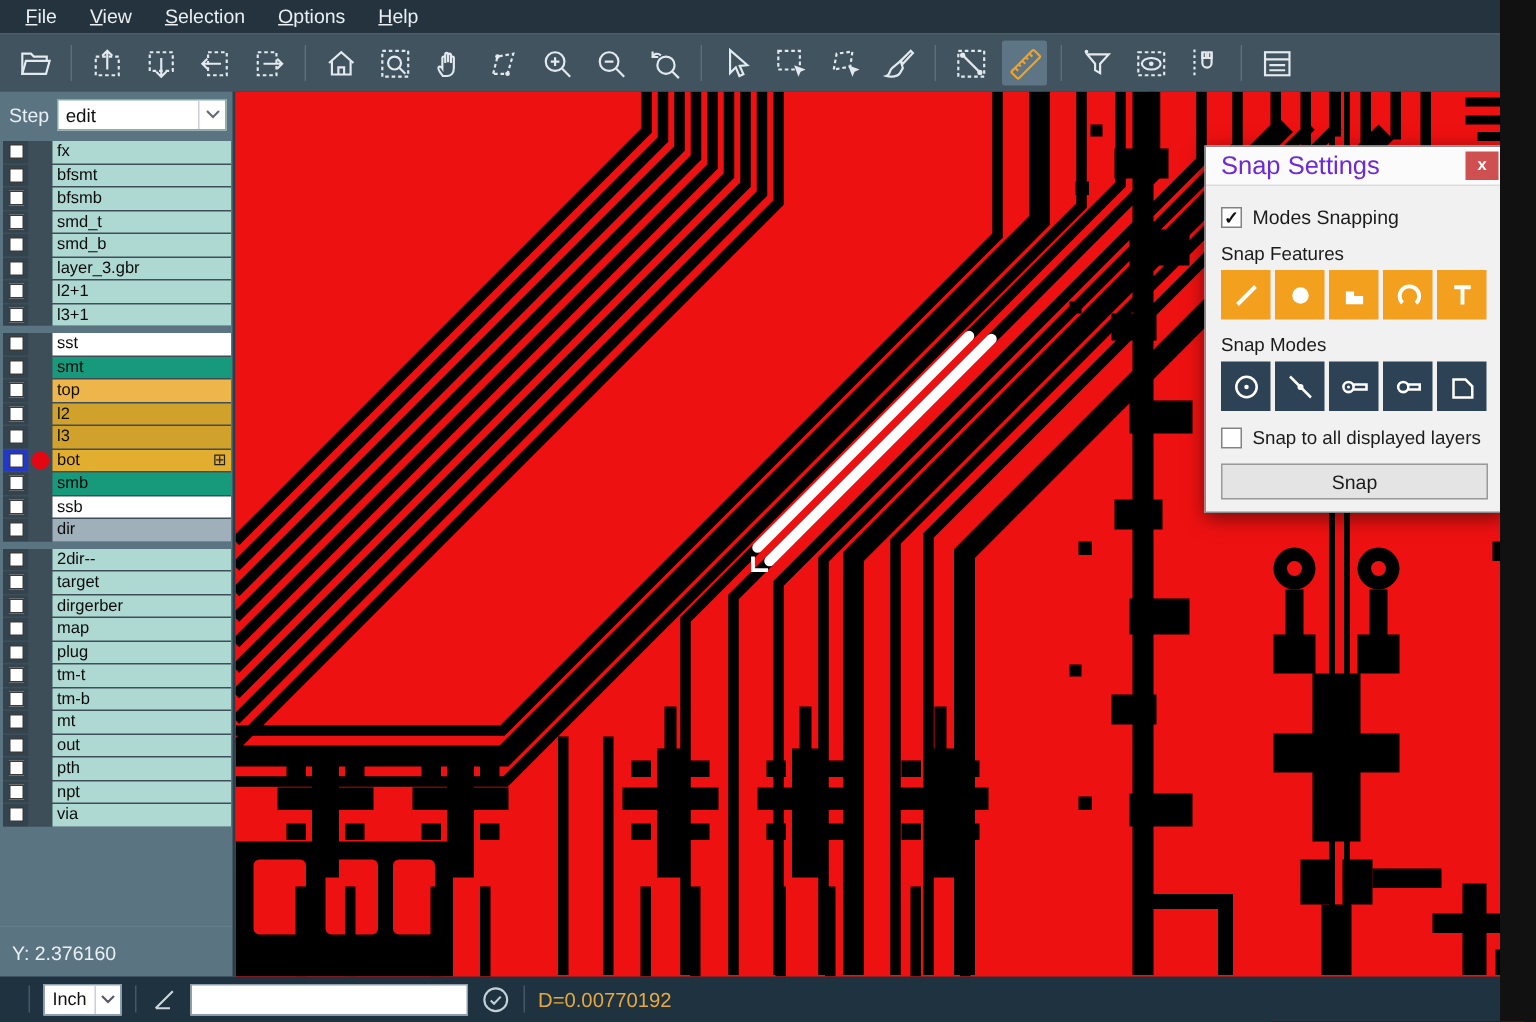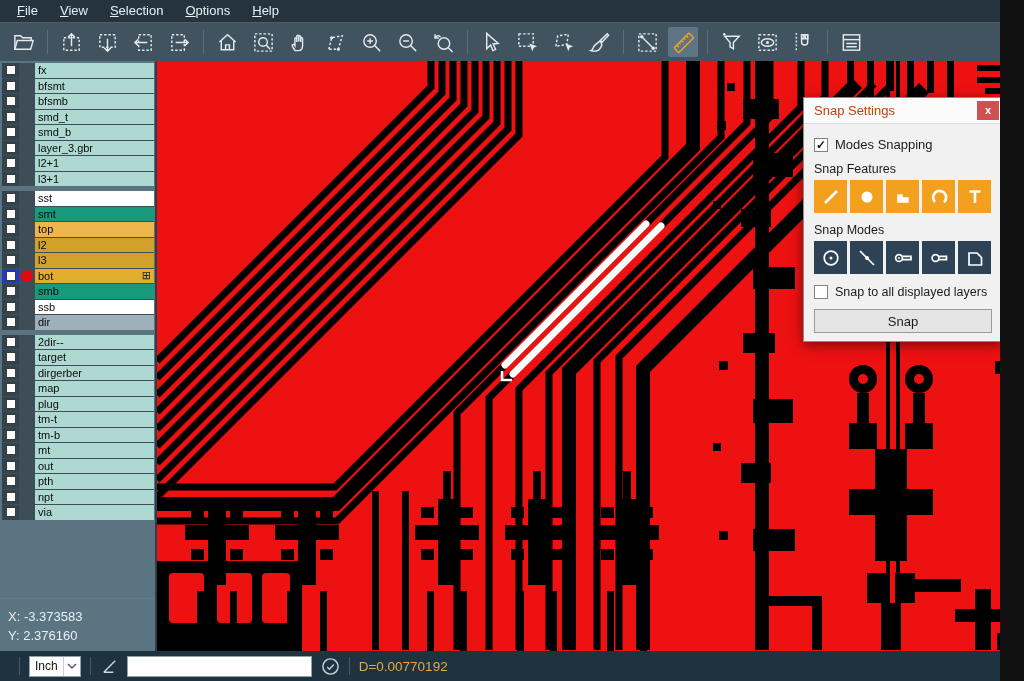--- a/index.html
+++ b/index.html
@@ -33,21 +33,21 @@
   .reddot{width:12px;height:12px;border-radius:50%;background:#e30613;}
   .row-label{flex:1;font-size:11px;color:#0b0b0b;display:flex;align-items:center;padding-left:3px;overflow:hidden;white-space:nowrap;}
   .row-label .grid-ic{margin-left:auto;padding-right:3px;font-size:11px;color:#222;}
   .coords{position:absolute;left:0;right:0;bottom:6px;padding:8px 0 0 8px;border-top:1px solid #74899662;color:#e9eff3;font-size:13px;line-height:19px;}
   
   .canvas{position:relative;flex:1 1 auto;background:#ee1111;overflow:hidden;}
   .canvas svg{display:block;}
   
   .snap-dialog{position:absolute;left:646px;top:36px;width:200px;background:#f1f1f1;border:1px solid #8b8b8b;box-shadow:0 3px 12px rgba(0,0,0,.5);}
   .snap-title{height:26px;background:#fbfbfb;border-bottom:1px solid #ddd;display:flex;align-items:center;padding:0 3px 0 10px;}
-  .snap-title .t{flex:1;font-size:13px;color:#c2410c;}
+  .snap-title .t{flex:1;font-size:17px;color:#6d28d9;}
   .snap-close{width:22px;height:19px;background:#cf5050;color:#fff;font-size:11px;font-weight:bold;display:flex;align-items:center;justify-content:center;line-height:1;}
   .snap-body{padding:8px 10px 8px 10px;}
   .chk-row{display:flex;align-items:center;margin-top:5px;}
   .chk{width:14px;height:14px;background:#fff;border:1px solid #828282;margin-right:7px;font-size:12px;font-weight:bold;color:#111;display:flex;align-items:center;justify-content:center;line-height:1;}
   .chk-row .lbl{font-size:13px;color:#1b1b1b;}
   .sec-label{font-size:12.5px;color:#1b1b1b;margin-top:10px;}
   .icon-row{display:flex;gap:3px;margin-top:4px;}
   .sq-btn{width:33px;height:33px;display:flex;align-items:center;justify-content:center;color:#fff;}
   .sq-btn svg{width:24px;height:24px;display:block;}
   .sq-btn.feature{background:#f2a01e;}
@@ -223,20 +223,31 @@
         <svg viewBox="0 0 24 24">
           <rect x="3.5" y="4" width="17" height="16" stroke="currentColor" fill="none" stroke-width="1.5"></rect>
           <path d="M3.5 9h17" stroke="currentColor" fill="none" stroke-width="1.5"></path>
           <path d="M6.5 13h11M6.5 16.5h11" stroke="currentColor" fill="none" stroke-width="1.5"></path>
         </svg>
       </div>
     </div>
 
   <div class="main">
     <div class="sidebar">
+      <div class="step-row">
+        <span class="step-label">Step</span>
+        <div class="step-select">
+          <span class="val">edit</span>
+          <span class="chev">
+            <svg width="10" height="7" viewBox="0 0 10 7">
+                <path d="M1 1l4 4 4-4" stroke="currentColor" stroke-width="1.4" fill="none"></path>
+              </svg>
+          </span>
+        </div>
+      </div>
       <div class="layer-groups" id="layer-groups">
           <div class="layer-group">
             <div class="layer-row">
               <span class="cb-cell">
                 <span class="cb"></span>
               </span>
               <span class="dot-cell"></span>
               <span class="row-label" style="background: rgb(174, 216, 210);">fx</span>
             </div>
             <div class="layer-row">
@@ -437,21 +448,20 @@
             <div class="layer-row">
               <span class="cb-cell">
                 <span class="cb"></span>
               </span>
               <span class="dot-cell"></span>
               <span class="row-label" style="background: rgb(174, 216, 210);">via</span>
             </div>
           </div>
         </div>
       <div class="coords">
-        <div>X: -3.373583</div>
         <div>Y: 2.376160</div>
       </div>
     </div>
 
     <div class="canvas">
       <svg width="867" height="590" viewBox="0 0 867 590">
         <rect width="867" height="590" fill="#ee1111"></rect>
 
         <g stroke="#000" fill="none" stroke-width="7">
           <path d="M0 300 L274 26 V0"></path>

